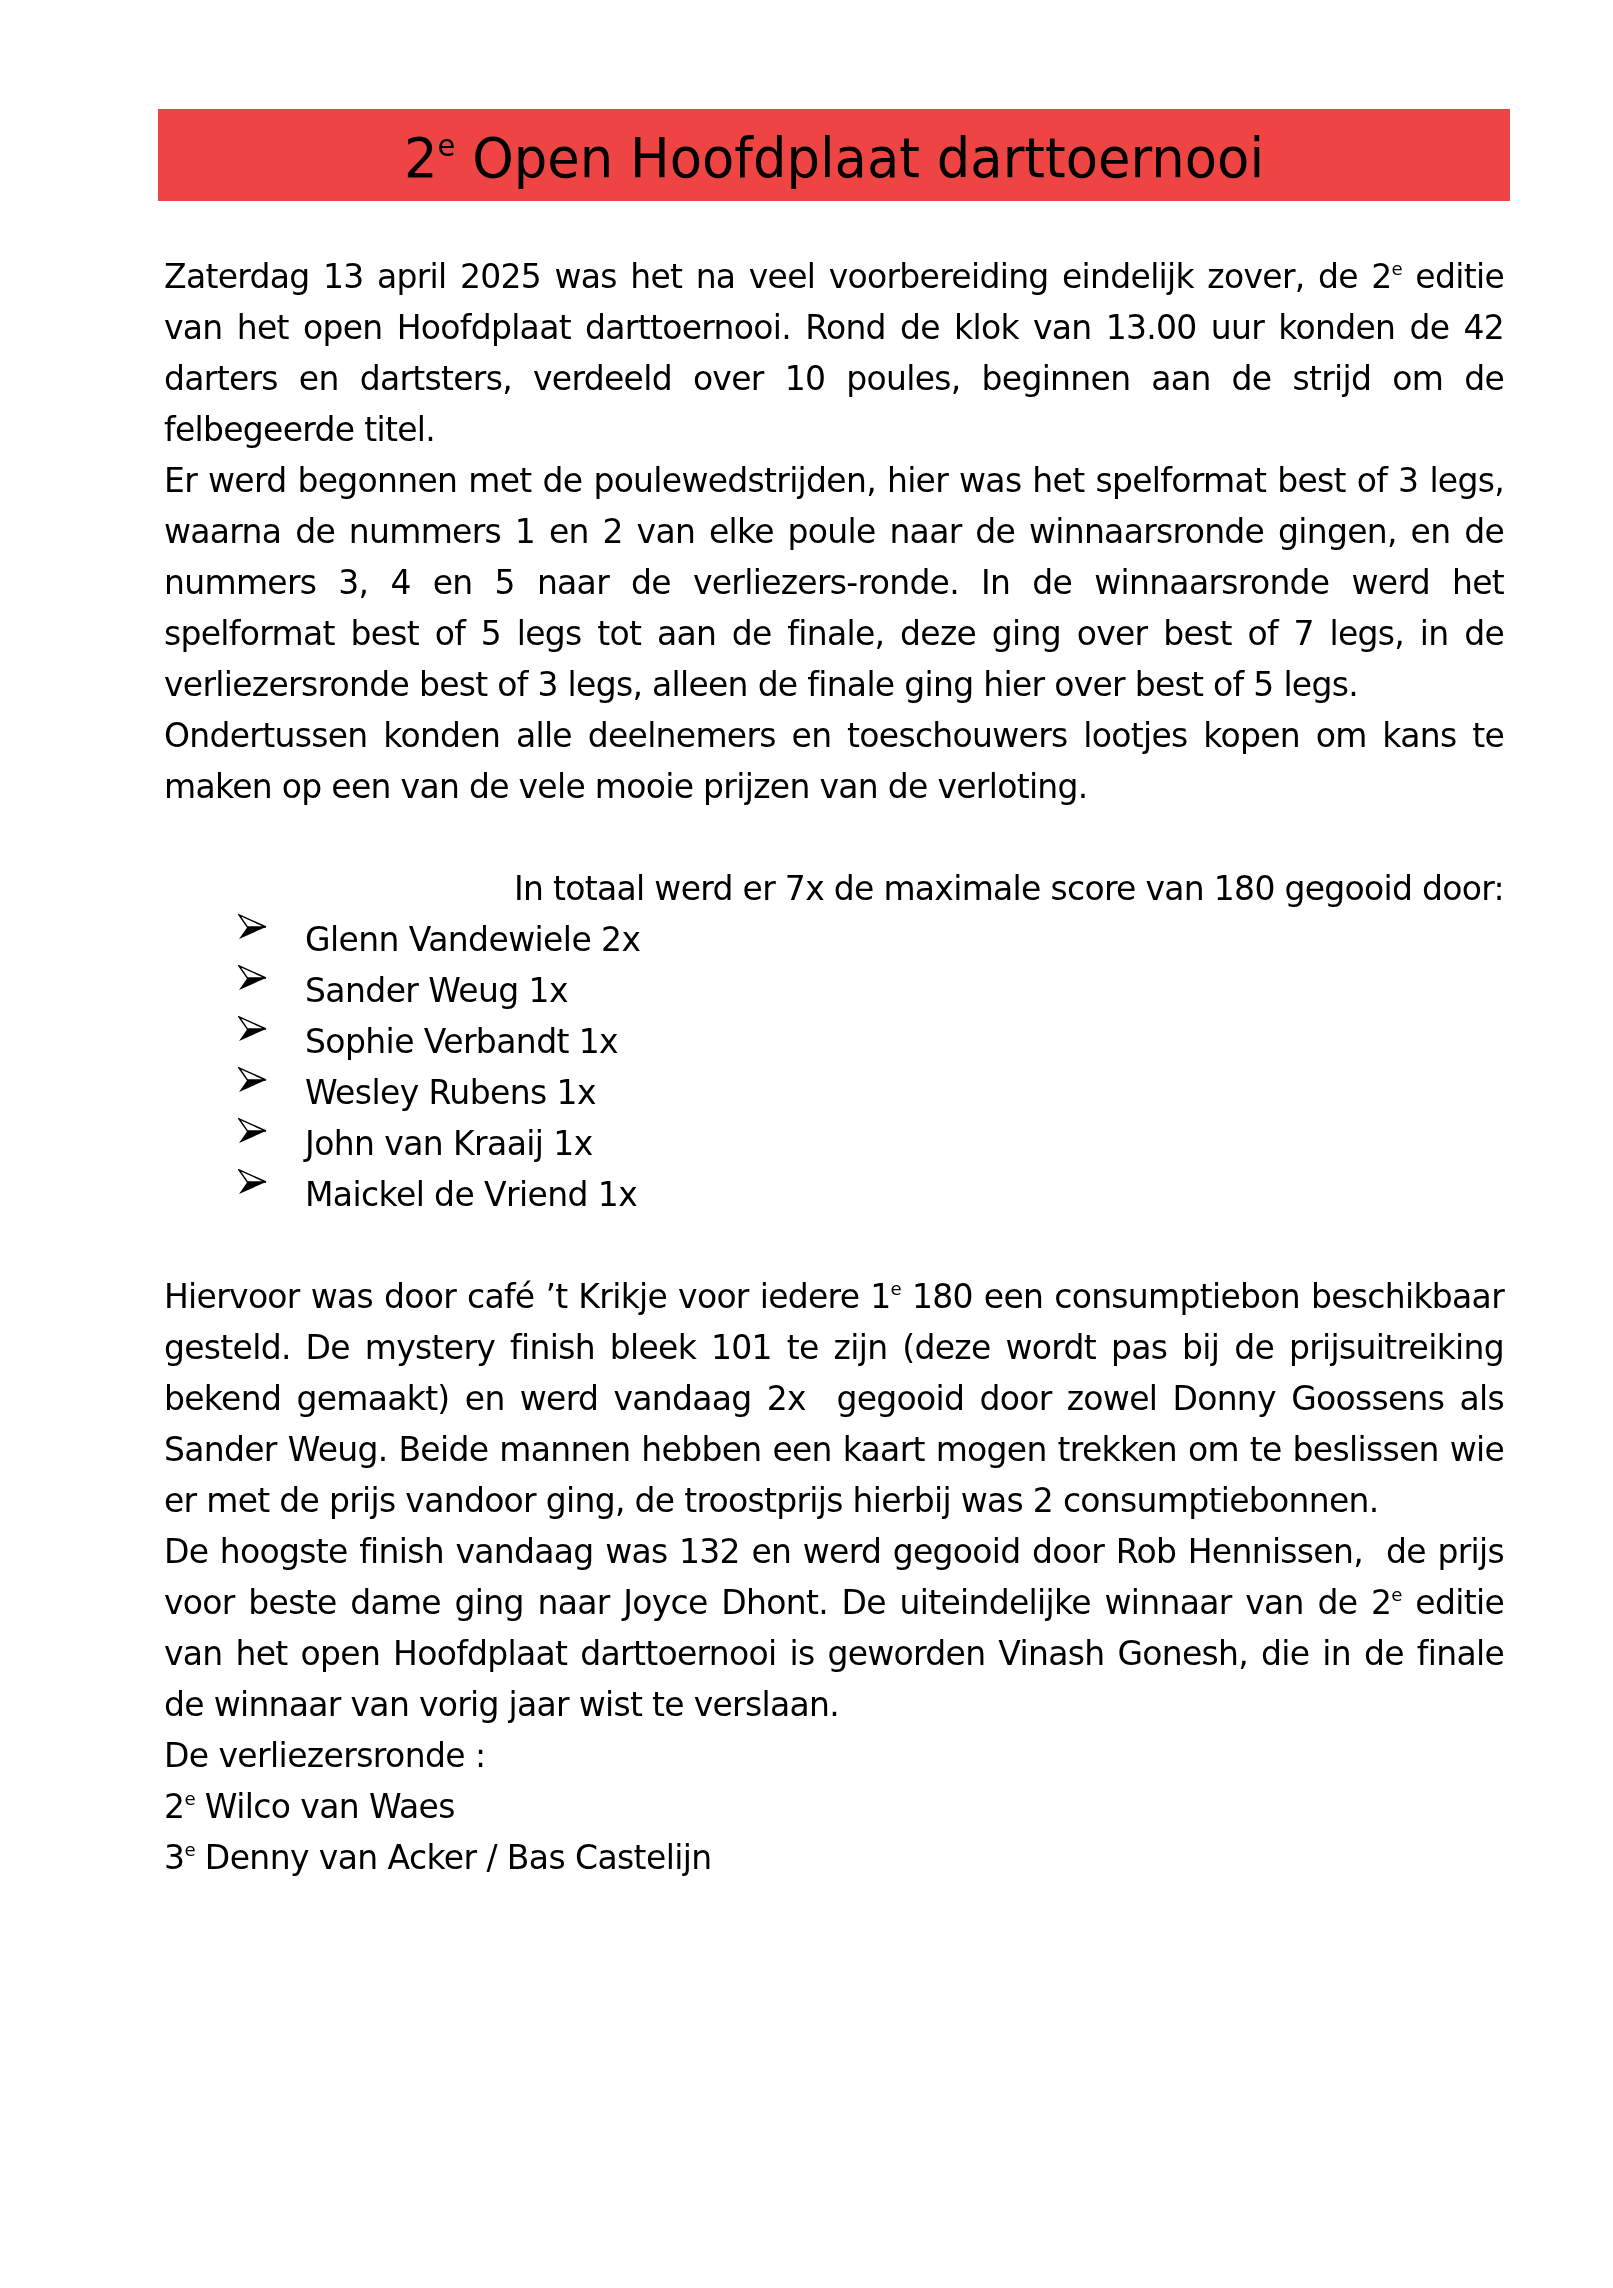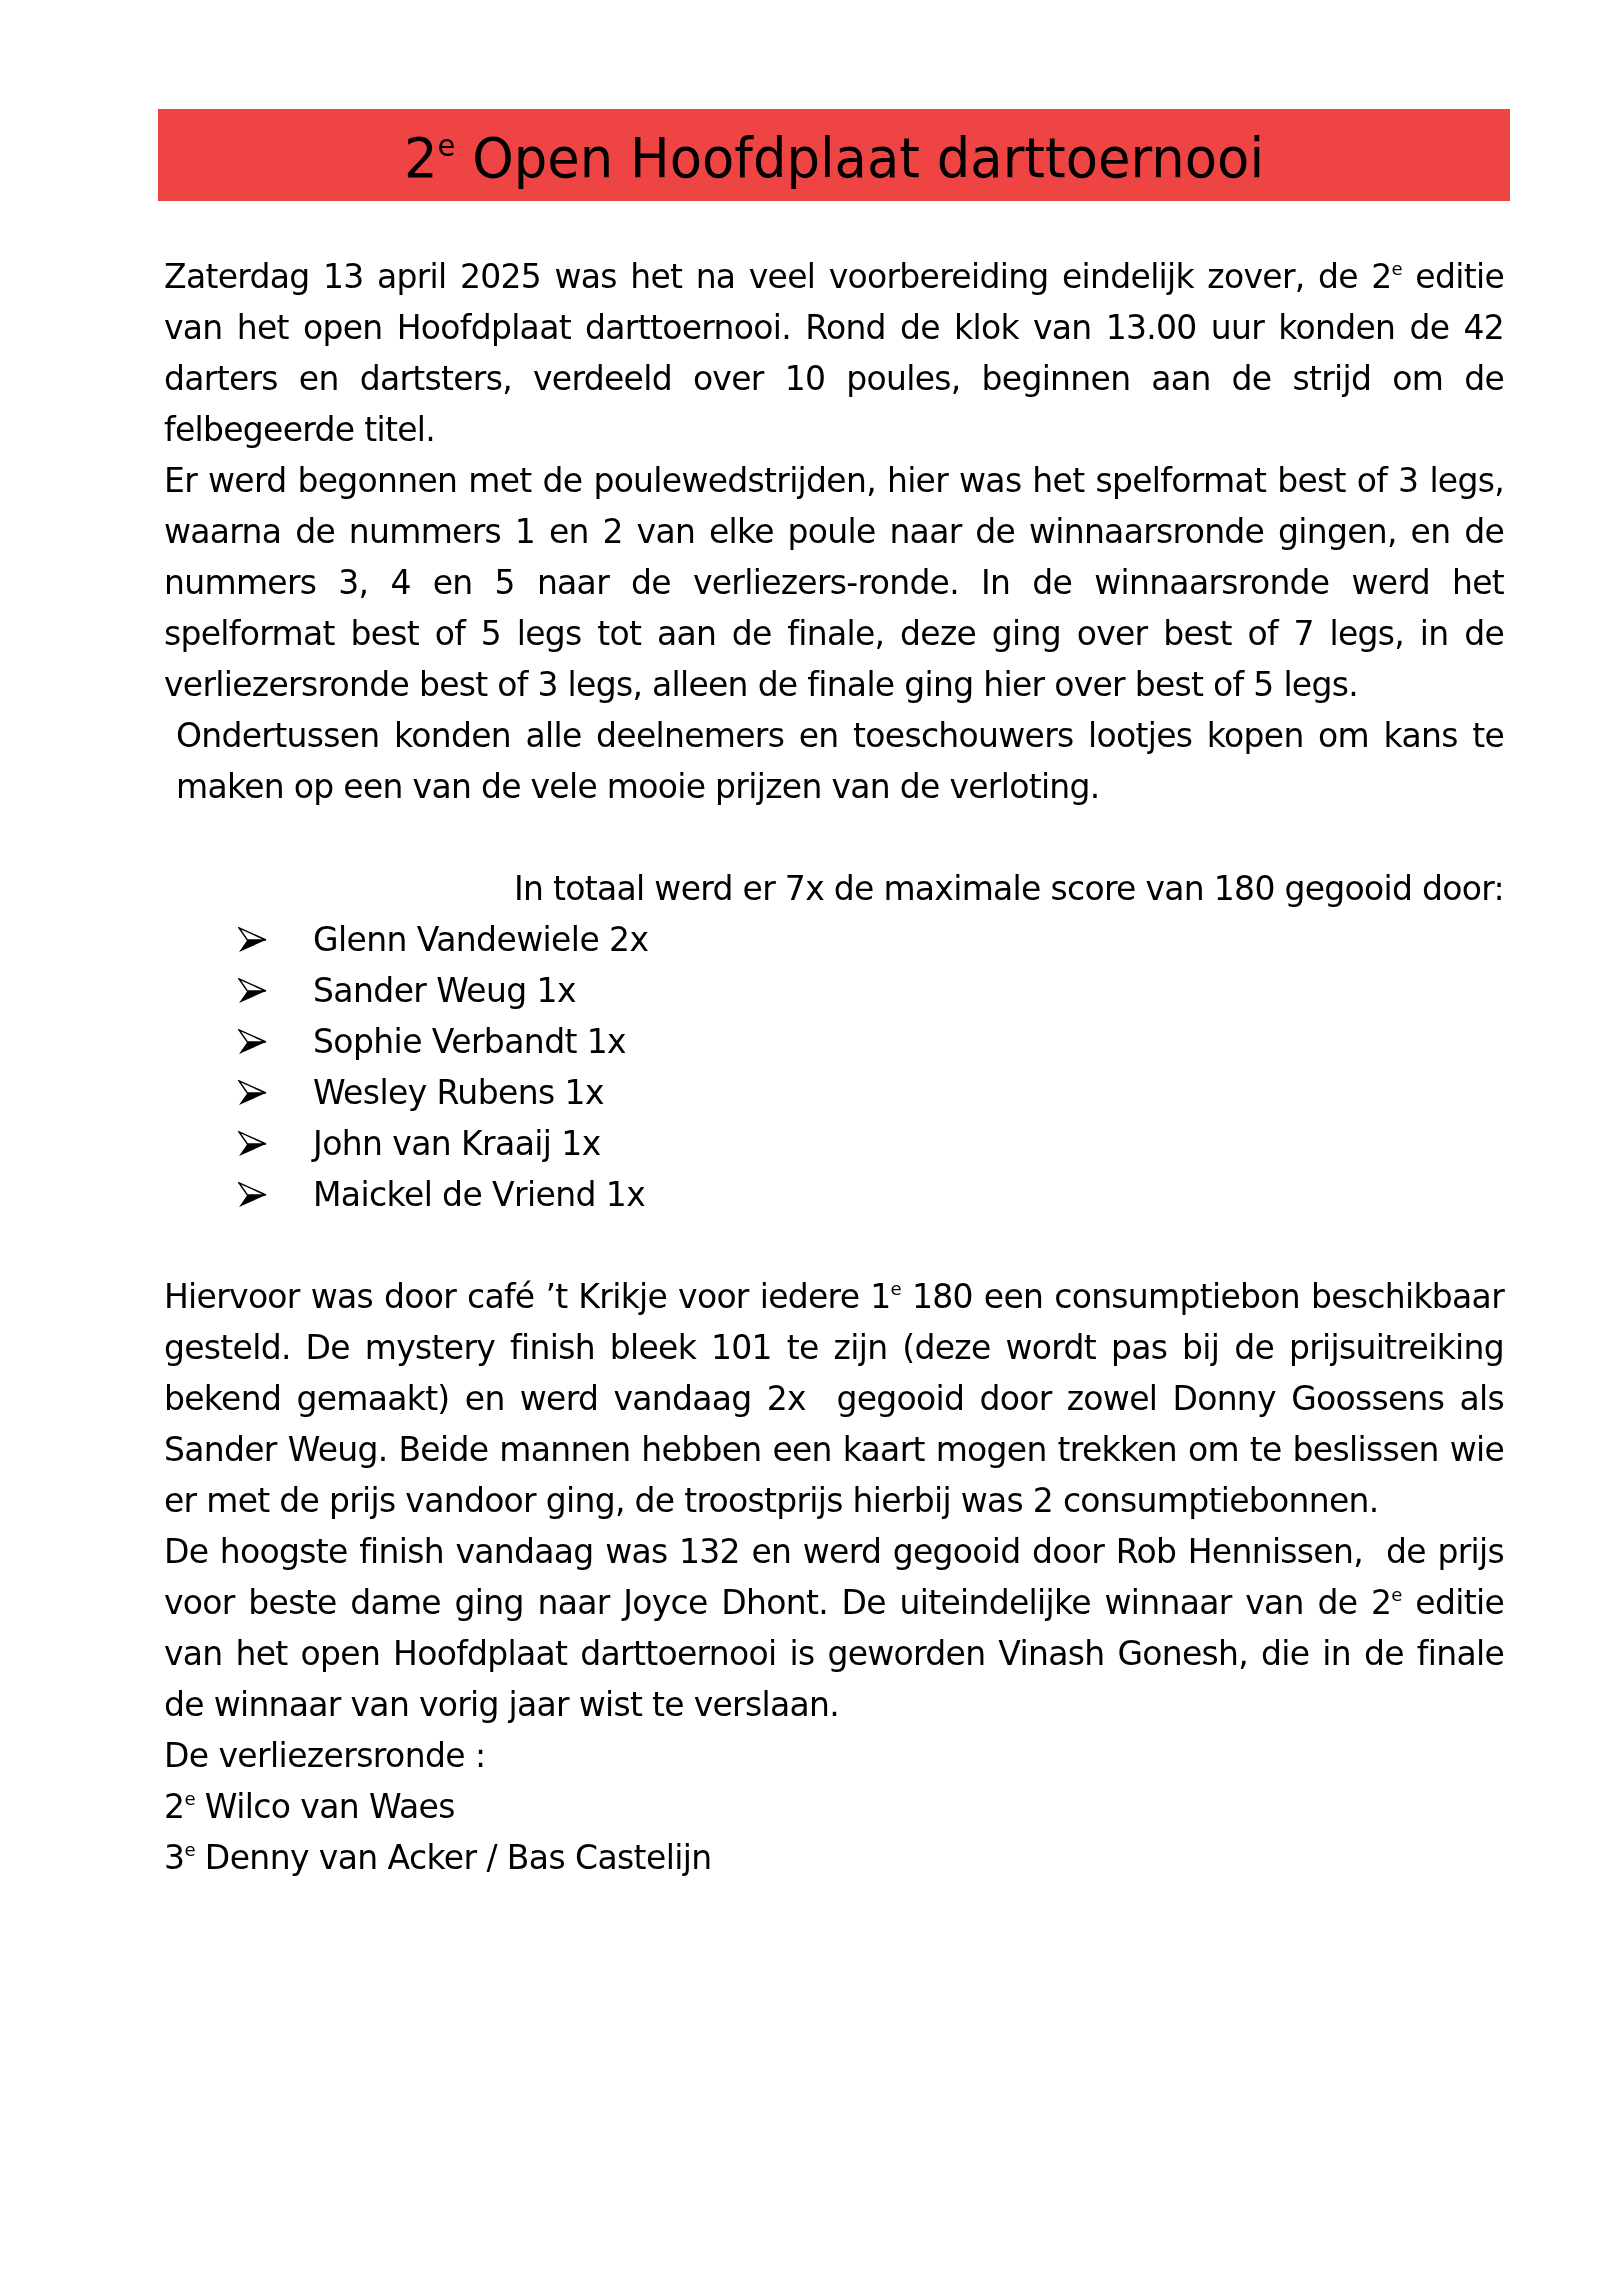--- a/index.html
+++ b/index.html
@@ -9,36 +9,36 @@
                background: #ef4444; display: flex; align-items: center; justify-content: center; }
   .title { font-size: 55px; font-weight: normal; letter-spacing: 0px; margin: 0; line-height: 1;
            transform: scaleX(0.96); transform-origin: center; position: relative; top: 3.7px; }
   .title sup, .content sup { font-size: 0.55em; vertical-align: 0; position: relative; top: -0.7em; line-height: 0; }
   .content { position: absolute; left: 164px; top: 251px; width: 1340px;
              font-size: 33px; line-height: 51px; }
   .content p { margin: 0; text-align: justify; letter-spacing: -0.7px; word-spacing: 0px; }
   .content p.left { text-align: right; }
   .spacer { height: 51px; }
   .bullets { list-style: none; margin: 0; padding: 0; }
-  .bullets li { display: flex; align-items: center; height: 51px; letter-spacing: -0.6px; gap: 8px; }
+  .bullets li { display: flex; height: 51px; letter-spacing: -0.6px; }
   .arrow { width: 29px; height: 26px; margin-left: 74px; margin-right: 38px; display: inline-block; }
   .underline { text-decoration-thickness: 1.8px; text-underline-offset: 5.5px; }
   .rank-line { height: 51px; letter-spacing: -0.6px; }
 </style>
 </head>
 <body>
 
 <div class="title-bar">
   <h1 class="title"><span>2</span><sup>e</sup><span> Open Hoofdplaat darttoernooi</span></h1>
 </div>
 
 <div class="content">
   <p><span>Zaterdag 13 april 2025 was het na veel voorbereiding eindelijk zover, de </span><span>2</span><sup>e</sup><span> editie van het open Hoofdplaat darttoernooi. Rond de klok van 13.00 uur konden de 42 darters en dartsters, verdeeld over 10 poules, beginnen aan de strijd om de felbegeerde titel.</span></p>
   <p>Er werd begonnen met de poulewedstrijden, hier was het spelformat best of 3 legs, waarna de nummers 1 en 2 van elke poule naar de winnaarsronde gingen, en de nummers 3, 4 en 5 naar de verliezers-ronde. In de winnaarsronde werd het spelformat best of 5 legs tot aan de finale, deze ging over best of 7 legs, in de verliezersronde best of 3 legs, alleen de finale ging hier over best of 5 legs.</p>
-  <p class="left" style="text-align: justify; text-align-last: left; margin-left: 12px;">Ondertussen konden alle deelnemers en toeschouwers lootjes kopen om kans te maken op een van de vele mooie prijzen van de verloting.</p>
+  <p class="left" style="text-align: justify; text-align-last: left;">Ondertussen konden alle deelnemers en toeschouwers lootjes kopen om kans te maken op een van de vele mooie prijzen van de verloting.</p>
 
   <div class="spacer"></div>
 
   <p class="left">In totaal werd er 7x de maximale score van 180 gegooid door:</p>
   <ul class="bullets">
     <li>
       <svg class="arrow" viewBox="0 0 31 28">
           <path d="M1 1 L30 14 L1 27 L10 14 Z" fill="#000"></path>
           <path d="M1 1 L30 14 L10 14 Z" fill="#fff" stroke="#000" stroke-width="1.5" stroke-linejoin="miter"></path>
         </svg>

